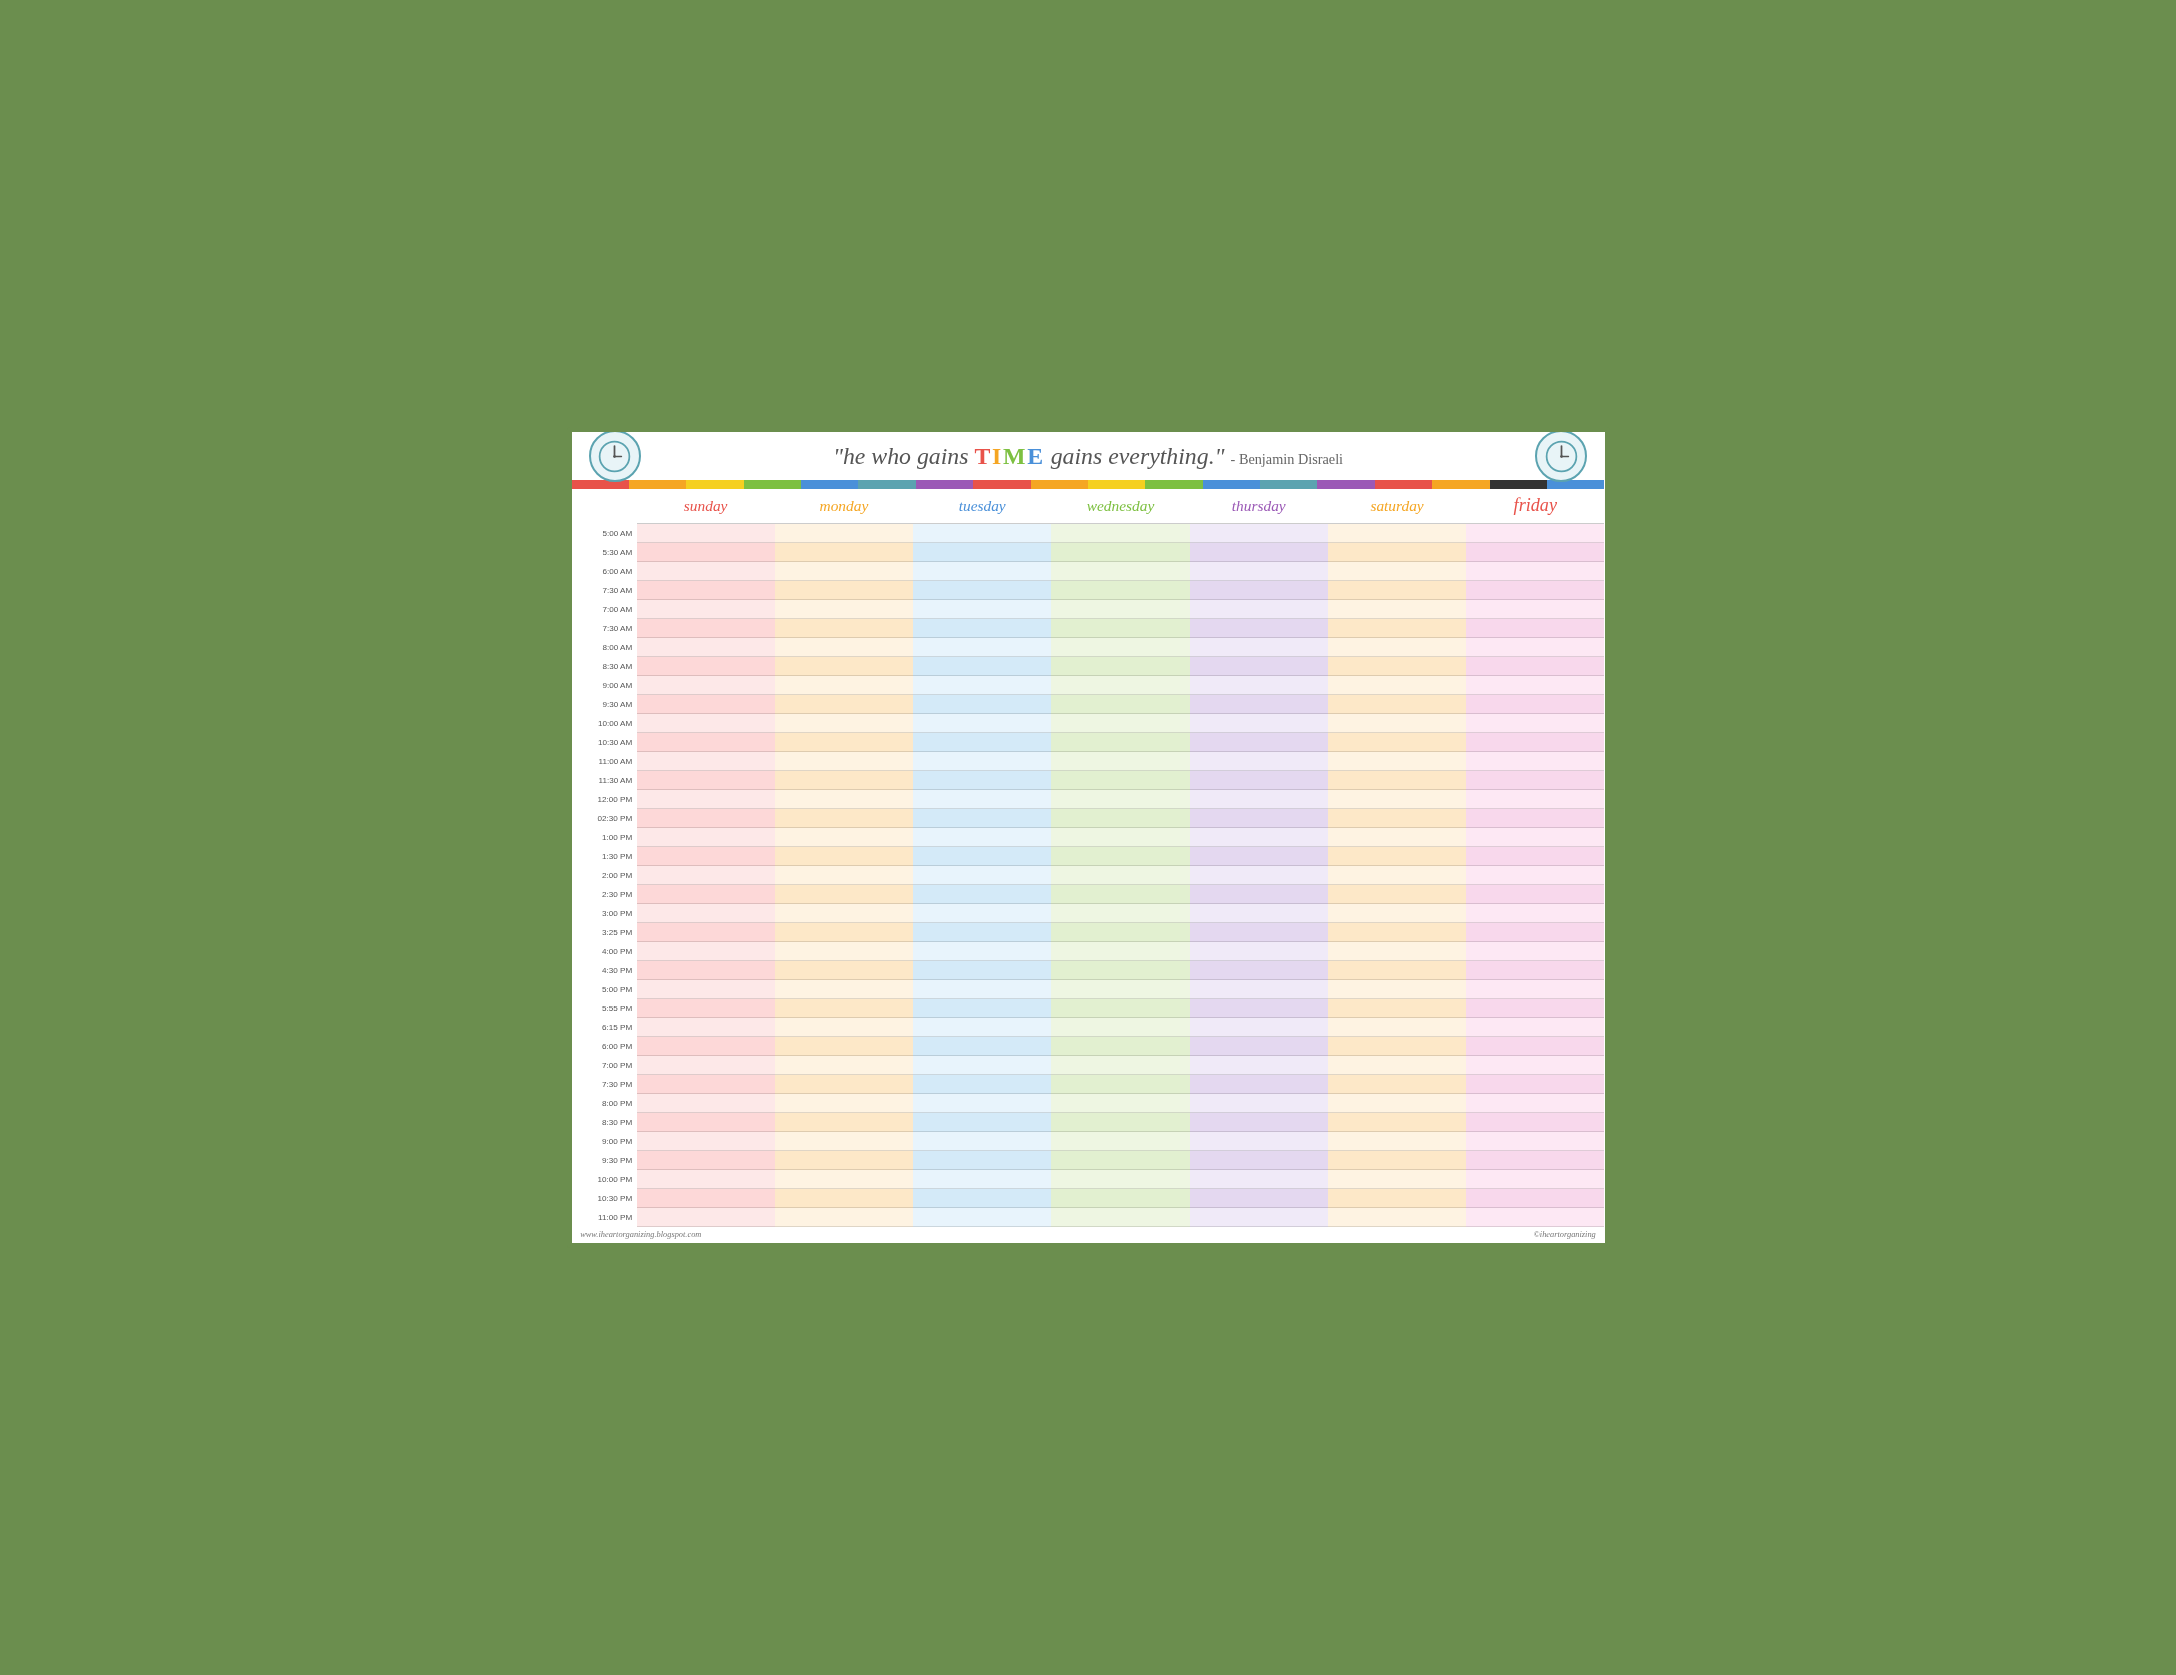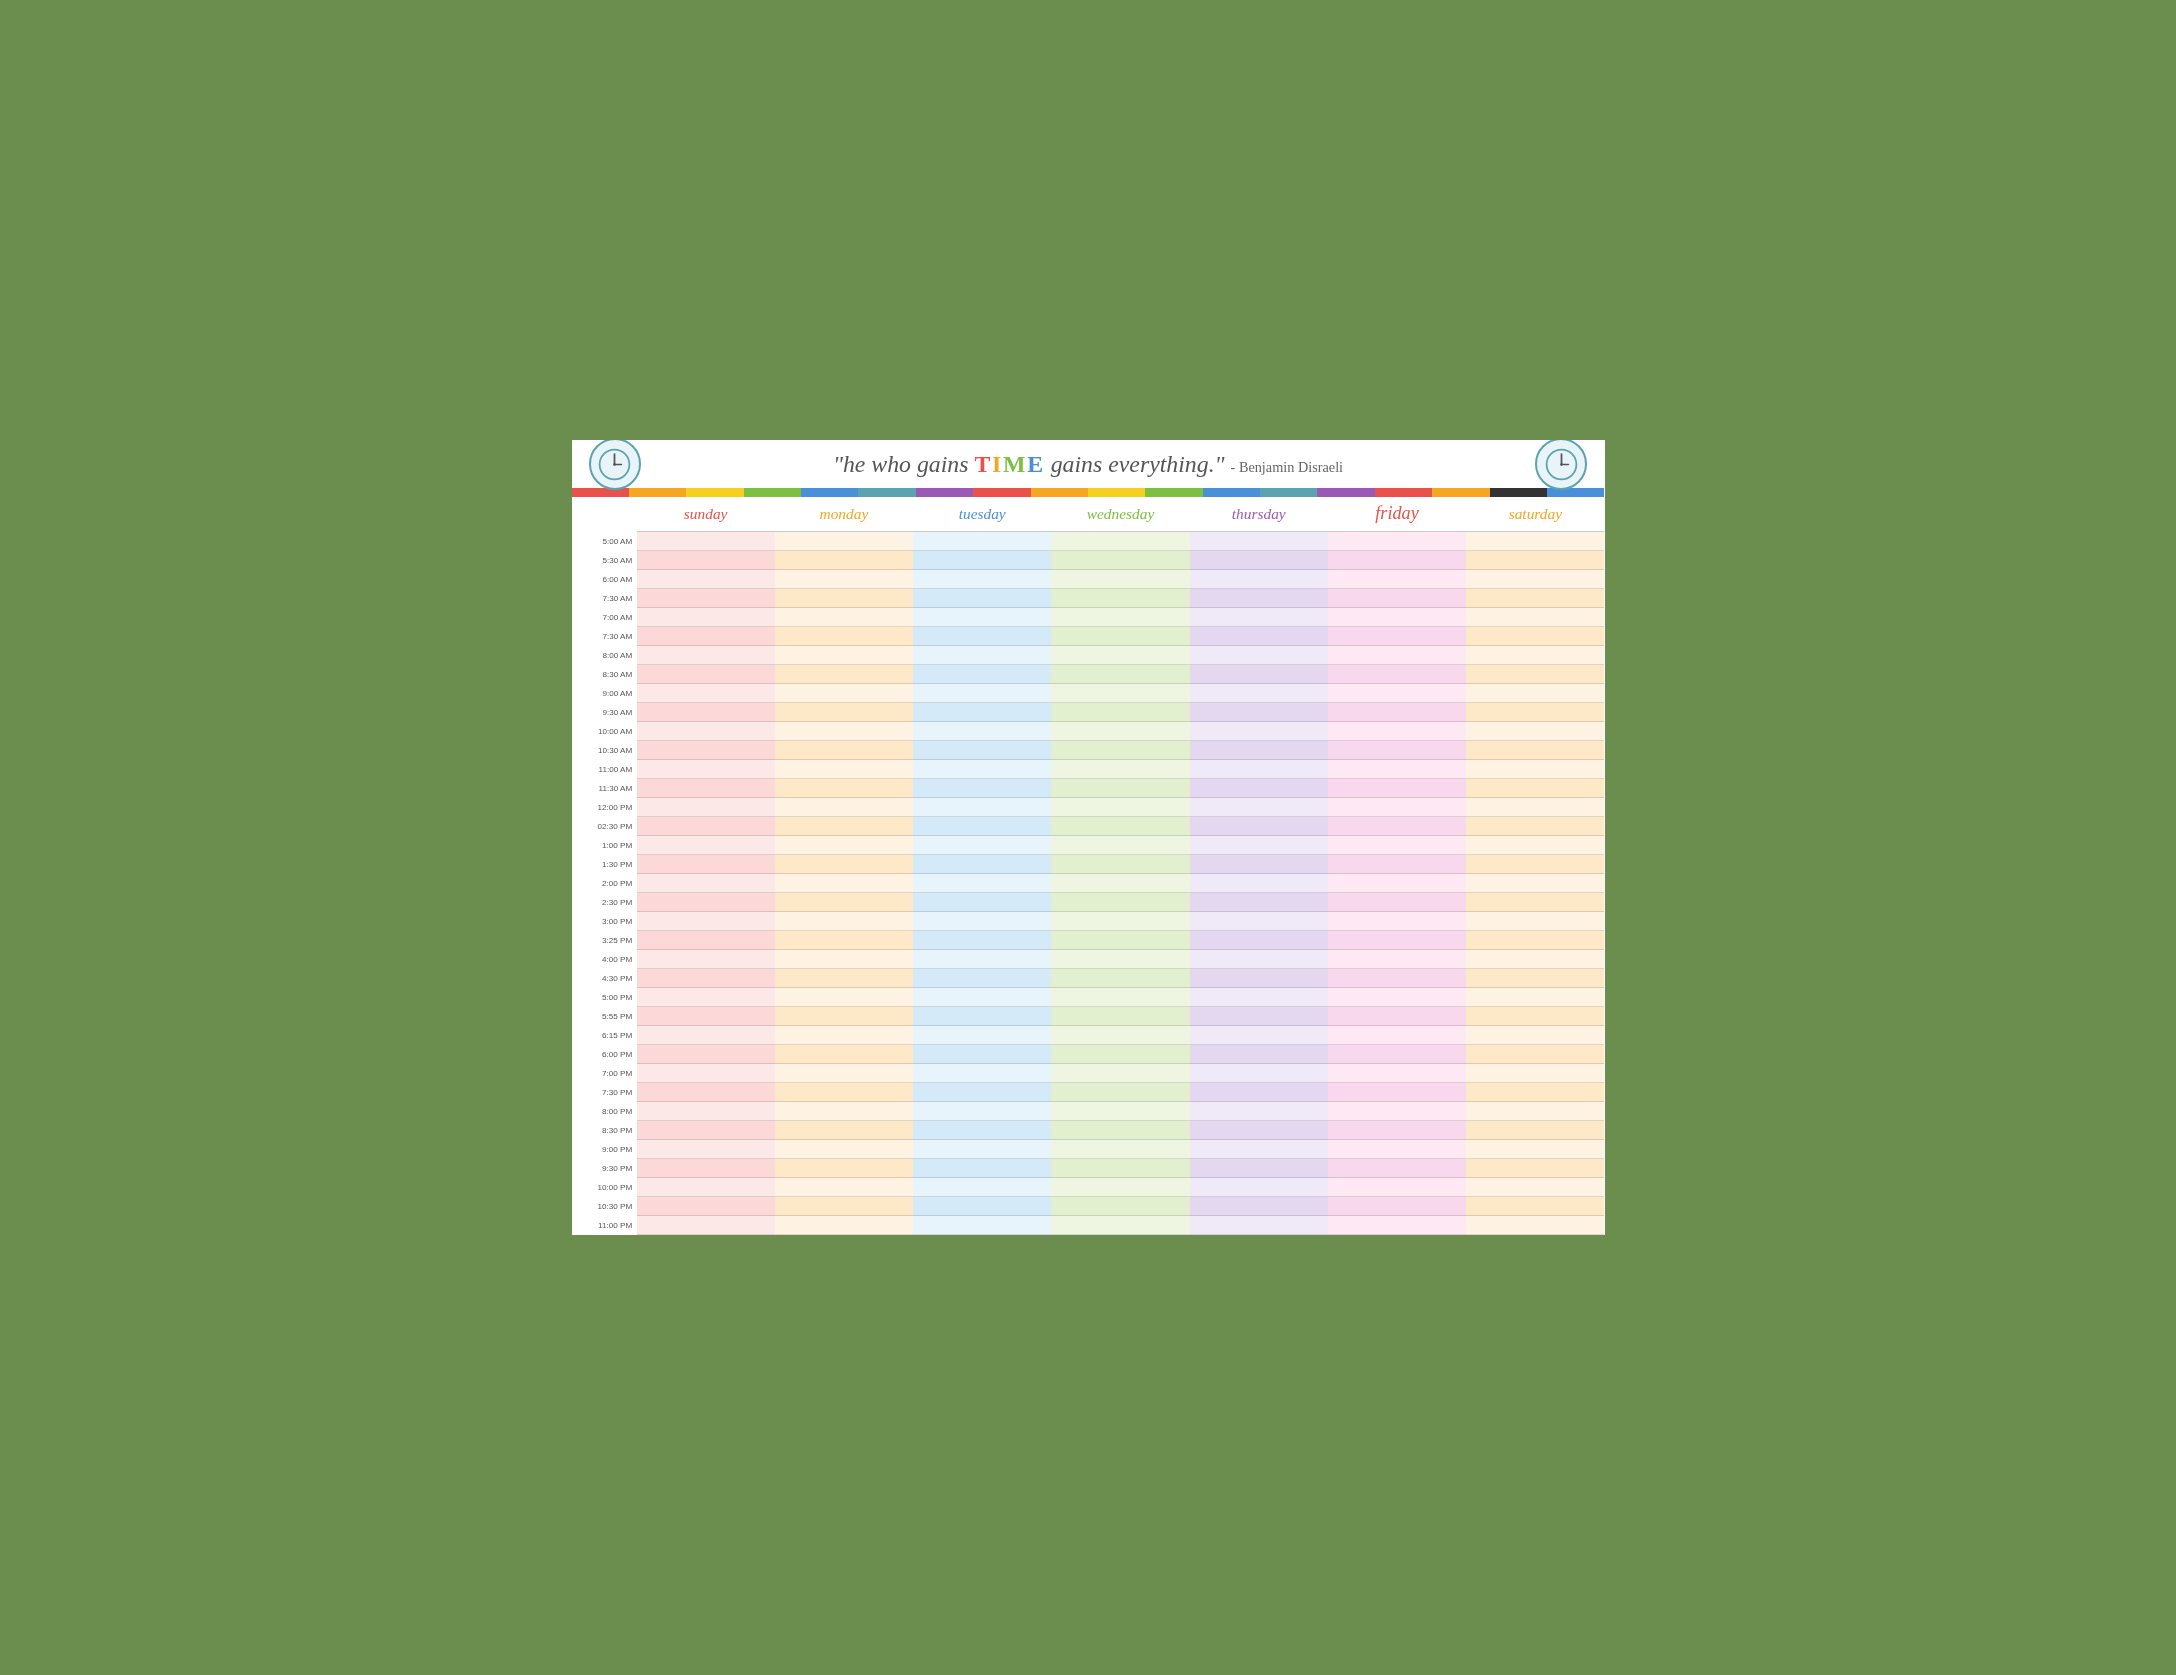--- a/index.html
+++ b/index.html
@@ -487,20 +487,60 @@
           <div class="day-cell" style="background: rgb(240, 234, 248);"></div>
           <div class="day-cell" style="background: rgb(228, 216, 240);"></div>
           <div class="day-cell" style="background: rgb(240, 234, 248);"></div>
           <div class="day-cell" style="background: rgb(228, 216, 240);"></div>
           <div class="day-cell" style="background: rgb(240, 234, 248);"></div>
           <div class="day-cell" style="background: rgb(228, 216, 240);"></div>
           <div class="day-cell" style="background: rgb(240, 234, 248);"></div>
           <div class="day-cell" style="background: rgb(228, 216, 240);"></div>
           <div class="day-cell" style="background: rgb(240, 234, 248);"></div>
         </div>
+        <div class="day-column saturday">
+          <div class="day-header" style="color: rgb(245, 166, 35);">saturday</div>
+          <div class="day-cell" style="background: rgb(254, 243, 226);"></div>
+          <div class="day-cell" style="background: rgb(253, 232, 200);"></div>
+          <div class="day-cell" style="background: rgb(254, 243, 226);"></div>
+          <div class="day-cell" style="background: rgb(253, 232, 200);"></div>
+          <div class="day-cell" style="background: rgb(254, 243, 226);"></div>
+          <div class="day-cell" style="background: rgb(253, 232, 200);"></div>
+          <div class="day-cell" style="background: rgb(254, 243, 226);"></div>
+          <div class="day-cell" style="background: rgb(253, 232, 200);"></div>
+          <div class="day-cell" style="background: rgb(254, 243, 226);"></div>
+          <div class="day-cell" style="background: rgb(253, 232, 200);"></div>
+          <div class="day-cell" style="background: rgb(254, 243, 226);"></div>
+          <div class="day-cell" style="background: rgb(253, 232, 200);"></div>
+          <div class="day-cell" style="background: rgb(254, 243, 226);"></div>
+          <div class="day-cell" style="background: rgb(253, 232, 200);"></div>
+          <div class="day-cell" style="background: rgb(254, 243, 226);"></div>
+          <div class="day-cell" style="background: rgb(253, 232, 200);"></div>
+          <div class="day-cell" style="background: rgb(254, 243, 226);"></div>
+          <div class="day-cell" style="background: rgb(253, 232, 200);"></div>
+          <div class="day-cell" style="background: rgb(254, 243, 226);"></div>
+          <div class="day-cell" style="background: rgb(253, 232, 200);"></div>
+          <div class="day-cell" style="background: rgb(254, 243, 226);"></div>
+          <div class="day-cell" style="background: rgb(253, 232, 200);"></div>
+          <div class="day-cell" style="background: rgb(254, 243, 226);"></div>
+          <div class="day-cell" style="background: rgb(253, 232, 200);"></div>
+          <div class="day-cell" style="background: rgb(254, 243, 226);"></div>
+          <div class="day-cell" style="background: rgb(253, 232, 200);"></div>
+          <div class="day-cell" style="background: rgb(254, 243, 226);"></div>
+          <div class="day-cell" style="background: rgb(253, 232, 200);"></div>
+          <div class="day-cell" style="background: rgb(254, 243, 226);"></div>
+          <div class="day-cell" style="background: rgb(253, 232, 200);"></div>
+          <div class="day-cell" style="background: rgb(254, 243, 226);"></div>
+          <div class="day-cell" style="background: rgb(253, 232, 200);"></div>
+          <div class="day-cell" style="background: rgb(254, 243, 226);"></div>
+          <div class="day-cell" style="background: rgb(253, 232, 200);"></div>
+          <div class="day-cell" style="background: rgb(254, 243, 226);"></div>
+          <div class="day-cell" style="background: rgb(253, 232, 200);"></div>
+          <div class="day-cell" style="background: rgb(254, 243, 226);"></div>
+        </div>
         <div class="day-column friday">
           <div class="day-header" style="color: rgb(232, 82, 74); font-size: 1.3em;">friday</div>
           <div class="day-cell" style="background: rgb(253, 232, 244);"></div>
           <div class="day-cell" style="background: rgb(248, 216, 236);"></div>
           <div class="day-cell" style="background: rgb(253, 232, 244);"></div>
           <div class="day-cell" style="background: rgb(248, 216, 236);"></div>
           <div class="day-cell" style="background: rgb(253, 232, 244);"></div>
           <div class="day-cell" style="background: rgb(248, 216, 236);"></div>
           <div class="day-cell" style="background: rgb(253, 232, 244);"></div>
           <div class="day-cell" style="background: rgb(248, 216, 236);"></div>
@@ -527,58 +567,22 @@
           <div class="day-cell" style="background: rgb(253, 232, 244);"></div>
           <div class="day-cell" style="background: rgb(248, 216, 236);"></div>
           <div class="day-cell" style="background: rgb(253, 232, 244);"></div>
           <div class="day-cell" style="background: rgb(248, 216, 236);"></div>
           <div class="day-cell" style="background: rgb(253, 232, 244);"></div>
           <div class="day-cell" style="background: rgb(248, 216, 236);"></div>
           <div class="day-cell" style="background: rgb(253, 232, 244);"></div>
           <div class="day-cell" style="background: rgb(248, 216, 236);"></div>
           <div class="day-cell" style="background: rgb(253, 232, 244);"></div>
         </div>
-        <div class="day-column saturday">
-          <div class="day-header" style="color: rgb(245, 166, 35);">saturday</div>
-          <div class="day-cell" style="background: rgb(254, 243, 226);"></div>
-          <div class="day-cell" style="background: rgb(253, 232, 200);"></div>
-          <div class="day-cell" style="background: rgb(254, 243, 226);"></div>
-          <div class="day-cell" style="background: rgb(253, 232, 200);"></div>
-          <div class="day-cell" style="background: rgb(254, 243, 226);"></div>
-          <div class="day-cell" style="background: rgb(253, 232, 200);"></div>
-          <div class="day-cell" style="background: rgb(254, 243, 226);"></div>
-          <div class="day-cell" style="background: rgb(253, 232, 200);"></div>
-          <div class="day-cell" style="background: rgb(254, 243, 226);"></div>
-          <div class="day-cell" style="background: rgb(253, 232, 200);"></div>
-          <div class="day-cell" style="background: rgb(254, 243, 226);"></div>
-          <div class="day-cell" style="background: rgb(253, 232, 200);"></div>
-          <div class="day-cell" style="background: rgb(254, 243, 226);"></div>
-          <div class="day-cell" style="background: rgb(253, 232, 200);"></div>
-          <div class="day-cell" style="background: rgb(254, 243, 226);"></div>
-          <div class="day-cell" style="background: rgb(253, 232, 200);"></div>
-          <div class="day-cell" style="background: rgb(254, 243, 226);"></div>
-          <div class="day-cell" style="background: rgb(253, 232, 200);"></div>
-          <div class="day-cell" style="background: rgb(254, 243, 226);"></div>
-          <div class="day-cell" style="background: rgb(253, 232, 200);"></div>
-          <div class="day-cell" style="background: rgb(254, 243, 226);"></div>
-          <div class="day-cell" style="background: rgb(253, 232, 200);"></div>
-          <div class="day-cell" style="background: rgb(254, 243, 226);"></div>
-          <div class="day-cell" style="background: rgb(253, 232, 200);"></div>
-          <div class="day-cell" style="background: rgb(254, 243, 226);"></div>
-          <div class="day-cell" style="background: rgb(253, 232, 200);"></div>
-          <div class="day-cell" style="background: rgb(254, 243, 226);"></div>
-          <div class="day-cell" style="background: rgb(253, 232, 200);"></div>
-          <div class="day-cell" style="background: rgb(254, 243, 226);"></div>
-          <div class="day-cell" style="background: rgb(253, 232, 200);"></div>
-          <div class="day-cell" style="background: rgb(254, 243, 226);"></div>
-          <div class="day-cell" style="background: rgb(253, 232, 200);"></div>
-          <div class="day-cell" style="background: rgb(254, 243, 226);"></div>
-          <div class="day-cell" style="background: rgb(253, 232, 200);"></div>
-          <div class="day-cell" style="background: rgb(254, 243, 226);"></div>
-          <div class="day-cell" style="background: rgb(253, 232, 200);"></div>
-          <div class="day-cell" style="background: rgb(254, 243, 226);"></div>
-        </div>
       </div>
   </div>
 
+  <div class="footer">
+    <span>www.iheartorganizing.blogspot.com</span>
+    <span>©iheartorganizing</span>
+  </div>
 
 </div>
 
 
 </body></html>

